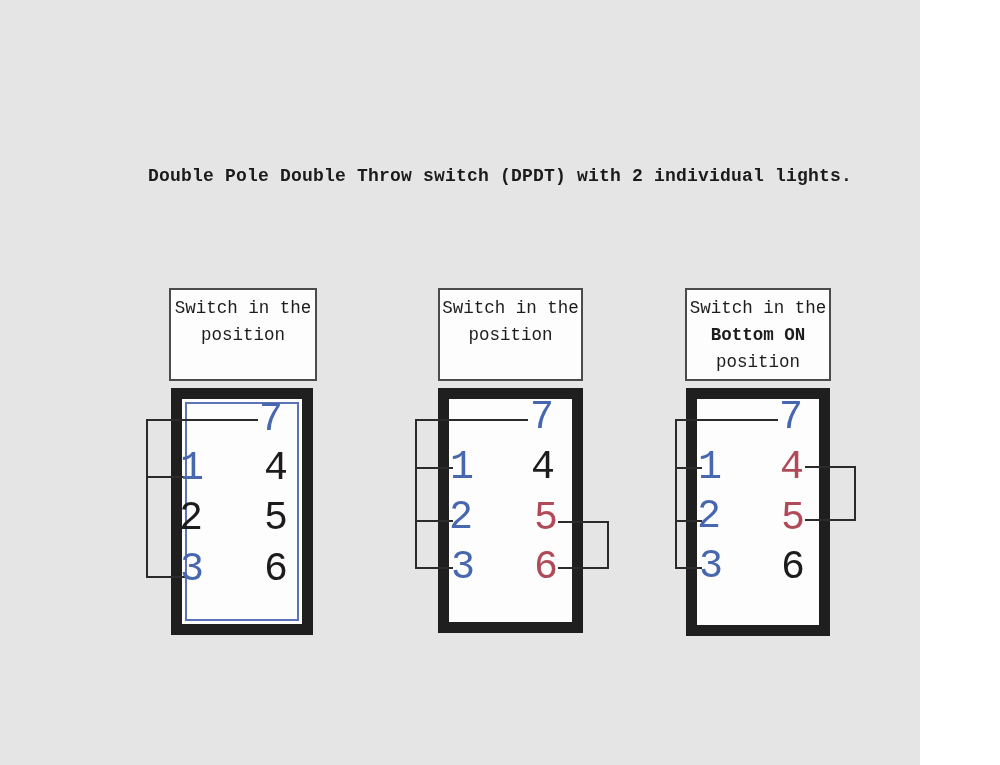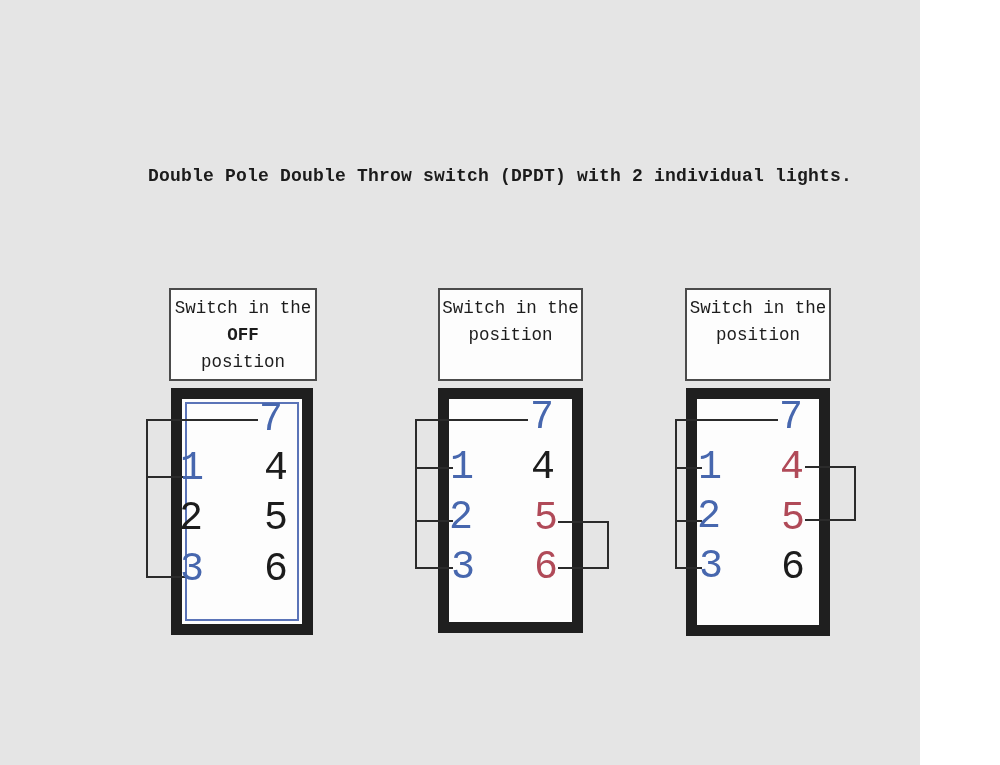--- a/index.html
+++ b/index.html
@@ -44,21 +44,20 @@
 </style>
 </head>
 <body>
 
 <div class="canvas">
 
   <div class="title">Double Pole Double Throw switch (DPDT) with 2 individual lights.</div>
 
   <div class="label-box" style="left:169px; width:148px;">
     <div>Switch in the</div>
-    <div class="l2">OFF</div>
     <div>position</div>
   </div>
 
   <div class="switch-box" style="left:171px; width:142px; height:247px;">
     <div class="inner-blue"></div>
   </div>
 
   <div class="digit" style="left: 271px; top: 420px; color: rgb(71, 103, 174);">7</div>
   <div class="digit" style="left: 192px; top: 469px; color: rgb(71, 103, 174);">1</div>
   <div class="digit" style="left: 276px; top: 469px; color: rgb(28, 28, 28);">4</div>
@@ -91,20 +90,21 @@
   <div class="vline" style="left:415px; top:419px; height:150px;"></div>
   <div class="hline" style="left:415px; top:467px; width:38px;"></div>
   <div class="hline" style="left:415px; top:520px; width:38px;"></div>
   <div class="hline" style="left:415px; top:567px; width:38px;"></div>
   <div class="hline" style="left:558px; top:521px; width:51px;"></div>
   <div class="hline" style="left:558px; top:567px; width:51px;"></div>
   <div class="vline" style="left:607px; top:521px; height:48px;"></div>
 
   <div class="label-box" style="left:685px; width:146px;">
     <div>Switch in the</div>
+    <div class="l2">Bottom ON</div>
     <div>position</div>
   </div>
 
   <div class="switch-box" style="left:686px; width:144px; height:248px;"></div>
 
   <div class="digit" style="left: 791px; top: 418px; color: rgb(71, 103, 174);">7</div>
   <div class="digit" style="left: 710px; top: 468px; color: rgb(71, 103, 174);">1</div>
   <div class="digit" style="left: 792px; top: 468px; color: rgb(176, 74, 88);">4</div>
   <div class="digit" style="left: 709px; top: 517px; color: rgb(71, 103, 174);">2</div>
   <div class="digit" style="left: 793px; top: 519px; color: rgb(176, 74, 88);">5</div>

